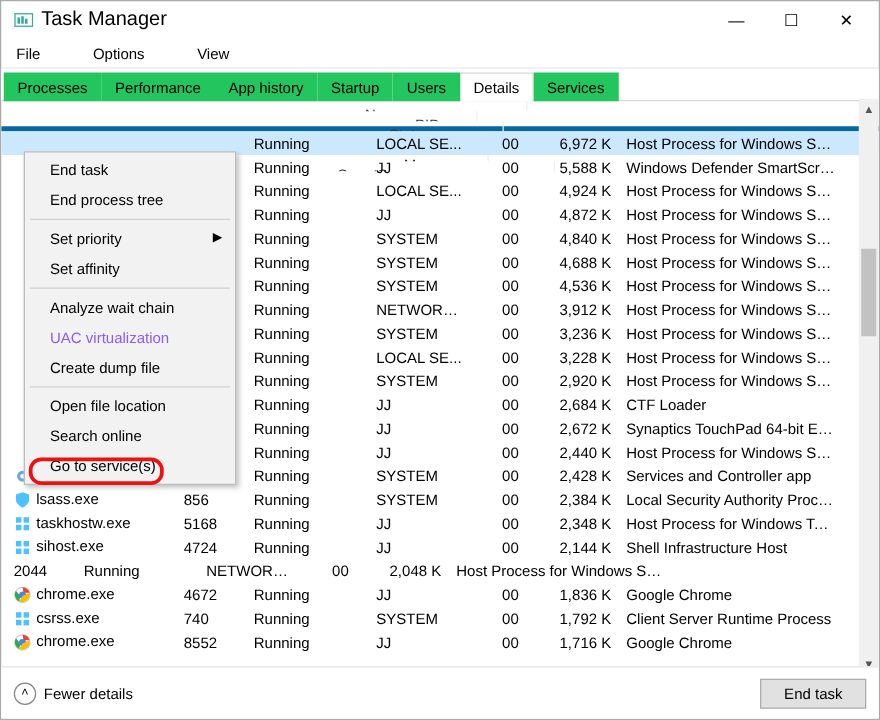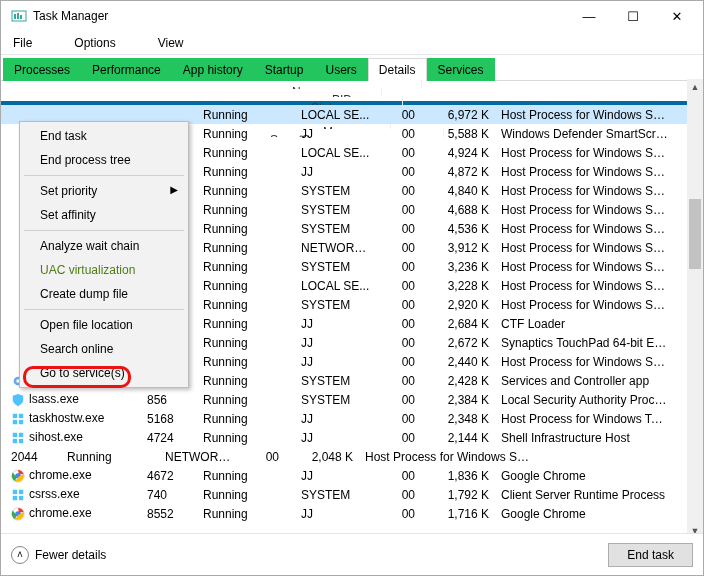--- a/index.html
+++ b/index.html
@@ -1,19 +1,19 @@
 <!DOCTYPE html>
 <html><head>
 <meta charset="utf-8">
 <style>
 * { margin: 0; padding: 0; box-sizing: border-box; font-family: "Segoe UI", Tahoma, sans-serif; font-size: 12px; }
 body { background: #fff; width: 704px; height: 576px; overflow: hidden; border: 1px solid #aaa; position: relative; }
 .titlebar { height: 30px; display: flex; align-items: center; padding: 0 4px; }
 .titlebar .app-icon { width: 16px; height: 16px; margin: 0 6px; }
-.titlebar .title { flex: 1; font-size: 12px; }
+.titlebar .title { flex: 1; font-size: 16px; }
 .titlebar .winbtn { width: 44px; height: 30px; display: flex; align-items: center; justify-content: center; font-size: 13px; font-family: "Segoe UI Symbol", sans-serif; }
 .menubar { height: 24px; display: flex; align-items: center; padding: 0 4px; border-bottom: 1px solid #e5e5e5; gap: 26px; }
 .menubar .menuitem { padding: 3px 8px; cursor: default; }
 .tabs { display: flex; align-items: flex-end; padding: 2px 2px 0 2px; border-bottom: 1px solid #d9d9d9; background: #fff; }
 .tabs .tab { padding: 4px 10px; border: 1px solid transparent; border-bottom: none; cursor: default; position: relative; top: 1px; background:#22c55e;}
 .tabs .tab.active { border-color: #d9d9d9; background: #fff; }
 .headers { display: flex; height: 24px; align-items: center; border-bottom: 4px solid #0369a1; padding-left: 4px; flex-direction: column; }
 .headers .hcell { padding: 4px 6px; color: #333; border-right: 1px solid #f0f0f0; overflow: hidden; white-space: nowrap; text-overflow: ellipsis; }
 .col-name { width: 136px; }
 .col-pid { width: 56px; text-align: left; }
@@ -29,21 +29,21 @@
 .proc-icon { width: 14px; height: 14px; display:inline-block; vertical-align: middle; margin-right: 4px;}
 .scrollbar { position: absolute; right: 0; top: 78px; width: 16px; height: 460px; background: #f0f0f0; }
 .scrollbar .thumb { position: absolute; left: 2px; width: 12px; background: #c2c2c2; }
 .scrollbar .arrow { position:absolute; left:0; width:16px; height:16px; display:flex; align-items:center; justify-content:center; font-size:9px; color:#555;}
 .footer { position: absolute; bottom: 0; left: 0; right: 0; height: 42px; border-top: 1px solid #e5e5e5; display: flex; align-items: center; padding: 0 10px; background: #fff;}
 .footer .fewer { display: flex; align-items: center; gap: 6px; cursor: default; flex:1;}
 .footer .fewer .circ { width:18px; height:18px; border:1px solid #888; border-radius:50%; display:flex; align-items:center; justify-content:center; font-size:10px;}
 .footer .endtask { padding: 4px 18px; border: 1px solid #adadad; background: #e1e1e1; cursor: default; }
 .ctxmenu { position: absolute; left: 18px; top: 120px; width: 170px; background: #f2f2f2; border: 1px solid #bcbcbc; box-shadow: 2px 2px 4px rgba(0,0,0,0.25); padding: 2px; z-index: 50; }
 .ctxmenu .item { padding: 5px 14px 5px 18px; cursor: default; position: relative; font-size:12px;}
-.ctxmenu .item.disabled { color: #4d7c0f; }
+.ctxmenu .item.disabled { color: #8b5cf6; }
 .ctxmenu .sep { height: 1px; background: #d0d0d0; margin: 3px 2px; }
 .ctxmenu .item .subarrow { position: absolute; right: 8px; font-size:10px;}
 .highlight-ring { position: absolute; border: 3px solid #e11; border-radius: 10px; pointer-events: none; z-index:60; }
 </style>
 </head>
 <body>
 
 <div class="titlebar">
   <span class="app-icon">
     <svg viewBox="0 0 16 16">

